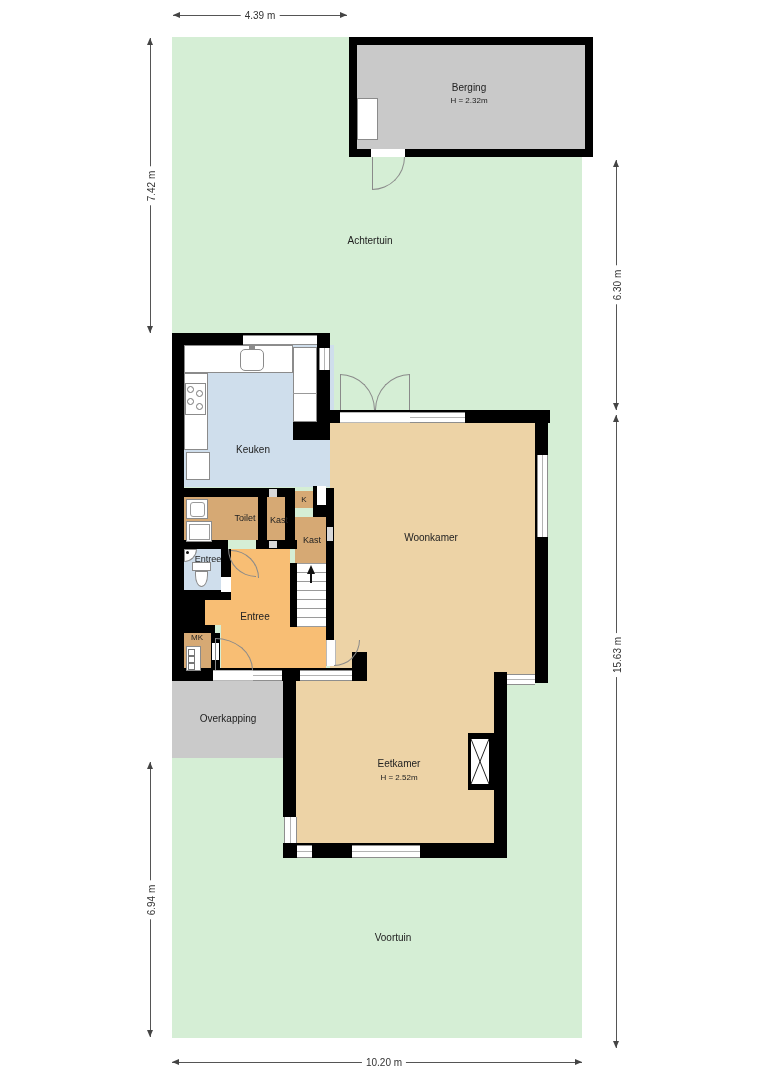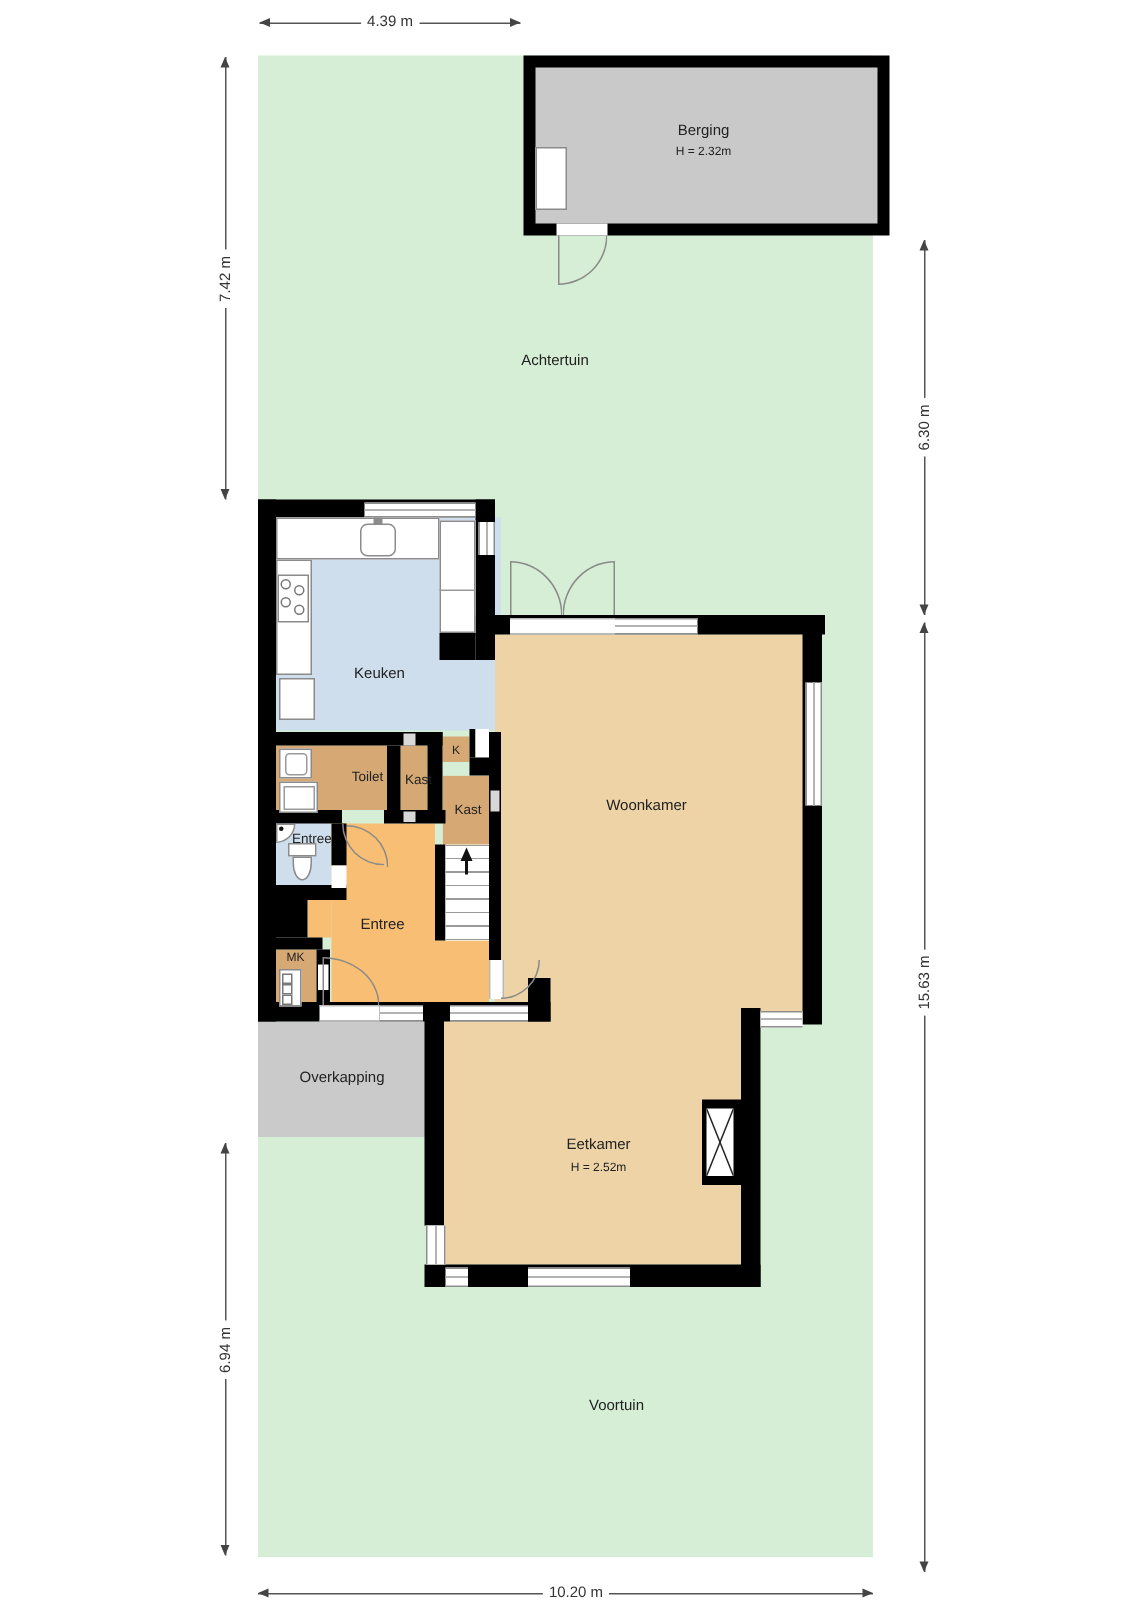--- a/index.html
+++ b/index.html
@@ -42,21 +42,21 @@
   .ar.down{border-left:3px solid transparent;border-right:3px solid transparent;border-top:7px solid #444;}
   .jamb{position:absolute;background:#d8d8d8;}
 </style>
 </head>
 <body>
 
 <div id="plan">
 
   <div class="f f-garden" style="left:172px;top:37px;width:410px;height:1001px;"></div>
   <div class="lbl" style="left:370px;top:241px;">Achtertuin</div>
-  <div class="lbl" style="left:393px;top:938px;margin-left:18px;">Voortuin</div>
+  <div class="lbl" style="left:393px;top:938px;">Voortuin</div>
 
   <div class="f f-over" style="left:172px;top:681px;width:113px;height:77px;"></div>
   <div class="lbl" style="left:228px;top:719px;">Overkapping</div>
 
   <div class="w" style="left:349px;top:37px;width:244px;height:120px;"></div>
   <div class="f f-garage" style="left:357px;top:45px;width:228px;height:104px;"></div>
   <div class="fx" style="left:357px;top:98px;width:21px;height:42px;"></div>
   <div class="abs" style="left:371px;top:149px;width:34px;height:8px;background:#fff;"></div>
   <div class="arc br" style="left:372px;top:157px;width:33px;height:33px;"></div>
   <div class="leaf" style="left:372px;top:157px;width:1px;height:33px;"></div>

